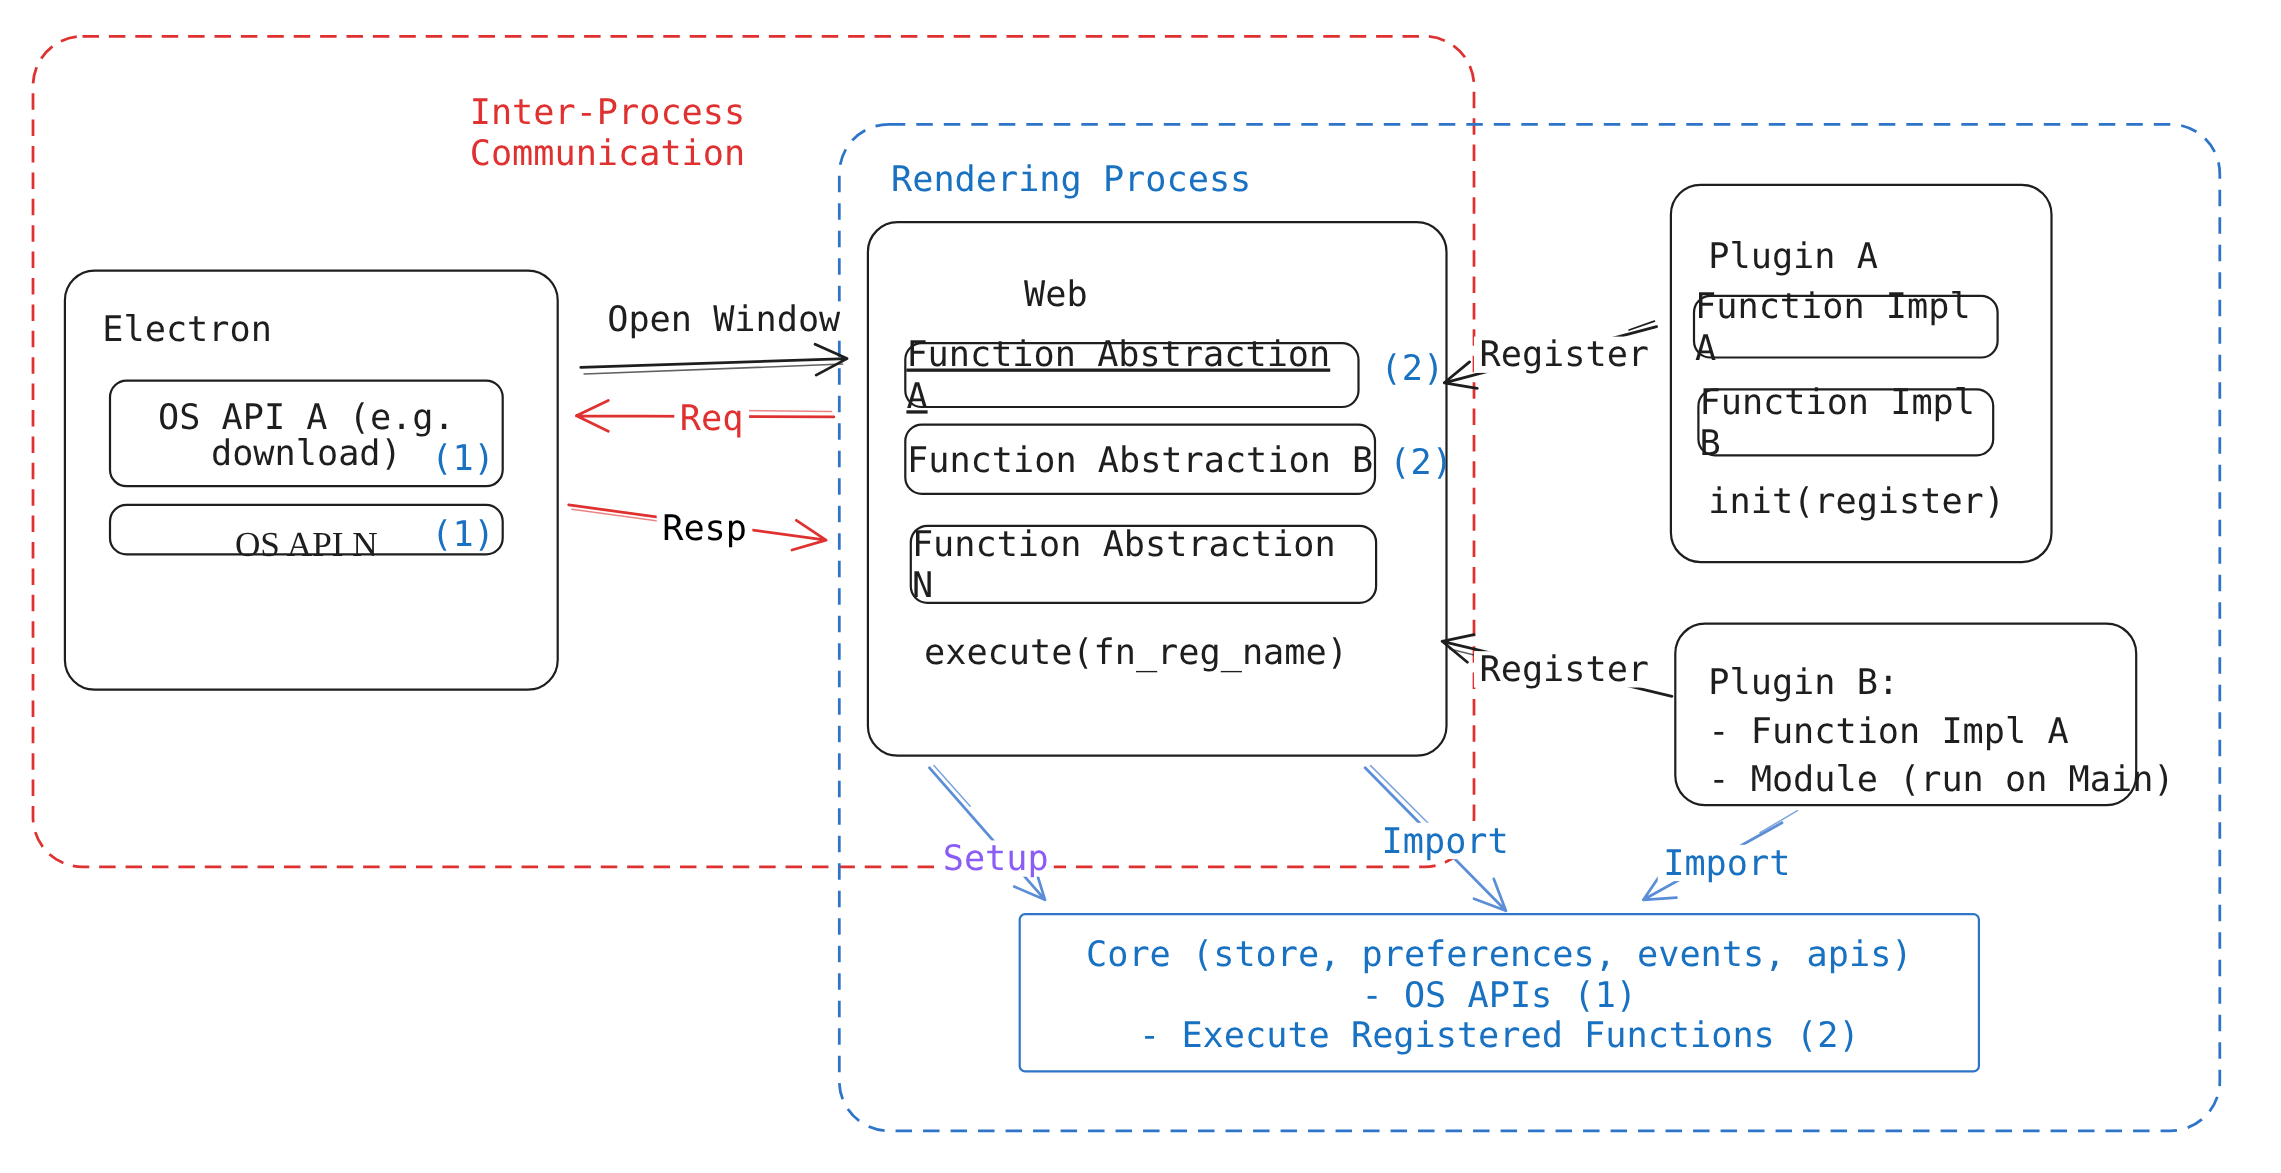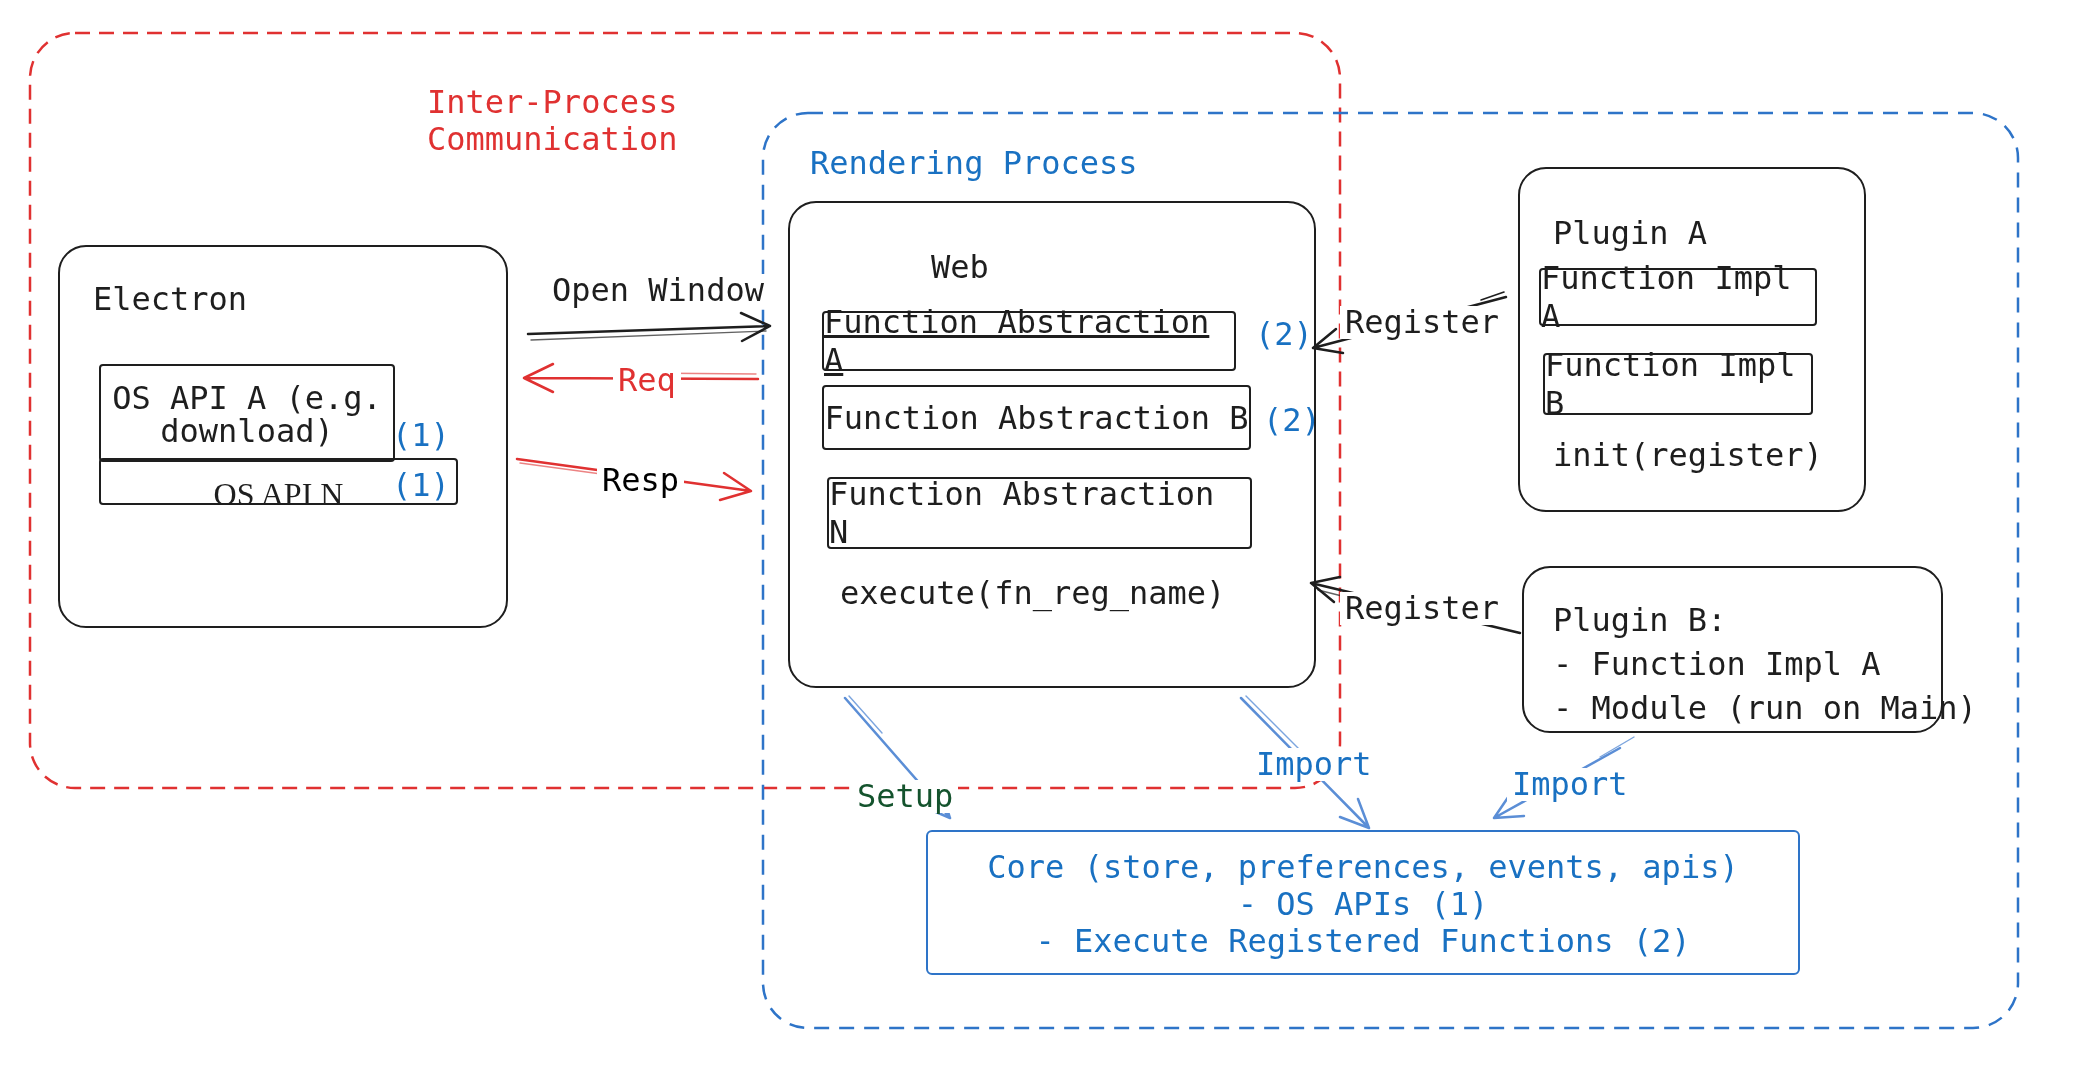--- a/index.html
+++ b/index.html
@@ -4,36 +4,36 @@
 <style>
   html,body { margin:0; padding:0; background:#ffffff; }
   #canvas {
     position:relative; width:2074px; height:1066px; background:#ffffff;
     font-family:"DejaVu Sans Mono","Liberation Mono",monospace;
     color:#1e1e1e; font-size:32px; overflow:hidden;
   }
   #underlay { position:absolute; left:0; top:0; width:2074px; height:1066px; }
   .box { position:absolute; border:2.5px solid #1e1e1e; background:transparent; box-sizing:border-box; }
   .r28 { border-radius:28px; }
-  .r16 { border-radius:4px; }
+  .r16 { border-radius:16px; }
   .r24 { border-radius:6px; }
   .lbl { position:absolute; white-space:pre; line-height:34px; }
   .center-box { display:flex; align-items:center; justify-content:center; }
   .blue { color:#1971c2; }
   .red  { color:#e03131; }
   .arrow-label { position:absolute; white-space:pre; background:#ffffff; padding:0 5px; line-height:33px; }
 
   
   #lbl-ipc        { left:427px; top:84px;  line-height:37px; }
   #lbl-rendering  { left:810px; top:146px; }
 
   
   #box-electron   { left:58px;  top:245px; width:450px; height:383px; }
   #lbl-electron   { left:93px;  top:282px; }
-  #box-os-api-a   { left:99px;  top:364px; width:296px; height:98px; }
+  #box-os-api-a   { left:99px;  top:345px; width:359px; height:98px; }
   #os-api-a-text  { position:absolute; left:0; right:0; top:16px; text-align:center; line-height:33px; }
   #badge-os-api-a { position:absolute; left:291px; top:50px; }
   #box-os-api-n   { left:99px;  top:458px; width:359px; height:47px; }
   #os-api-n-text  { position:absolute; left:0; right:0; top:16px; text-align:center;font-family:Liberation Serif, serif; }
   #badge-os-api-n { position:absolute; left:291px; top:6px; }
 
   
   #box-web        { left:788px; top:201px; width:528px; height:487px; }
   #lbl-web        { left:931px; top:250px; }
   #box-fa-a       { left:822px; top:311px; width:414px; height:60px;text-decoration:underline; }
@@ -56,21 +56,21 @@
 
   
   #box-core       { left:926px; top:830px; width:874px; height:145px; border-color:#2e74c8; color:#1971c2; text-align:center; padding-top:17px; line-height:37px; }
 
   
   #lbl-open-window { left:547px;  top:274px; color:#1e1e1e; }
   #lbl-req         { left:613px;  top:364px; color:#e03131; }
   #lbl-resp        { left:597px;  top:464px; color:#000000; }
   #lbl-register-a  { left:1340px; top:306px; color:#1e1e1e; }
   #lbl-register-b  { left:1340px; top:592px; color:#1e1e1e; }
-  #lbl-setup       { left:852px;  top:780px; color:#14532d; }
+  #lbl-setup       { left:852px;  top:764px; color:#8b5cf6; }
   #lbl-import-web  { left:1251px; top:748px; color:#1971c2; }
   #lbl-import-plg  { left:1507px; top:768px; color:#1971c2; }
 </style>
 </head>
 <body>
 
 <div id="canvas">
 
   <svg id="underlay" viewBox="0 0 2074 1066">
 

